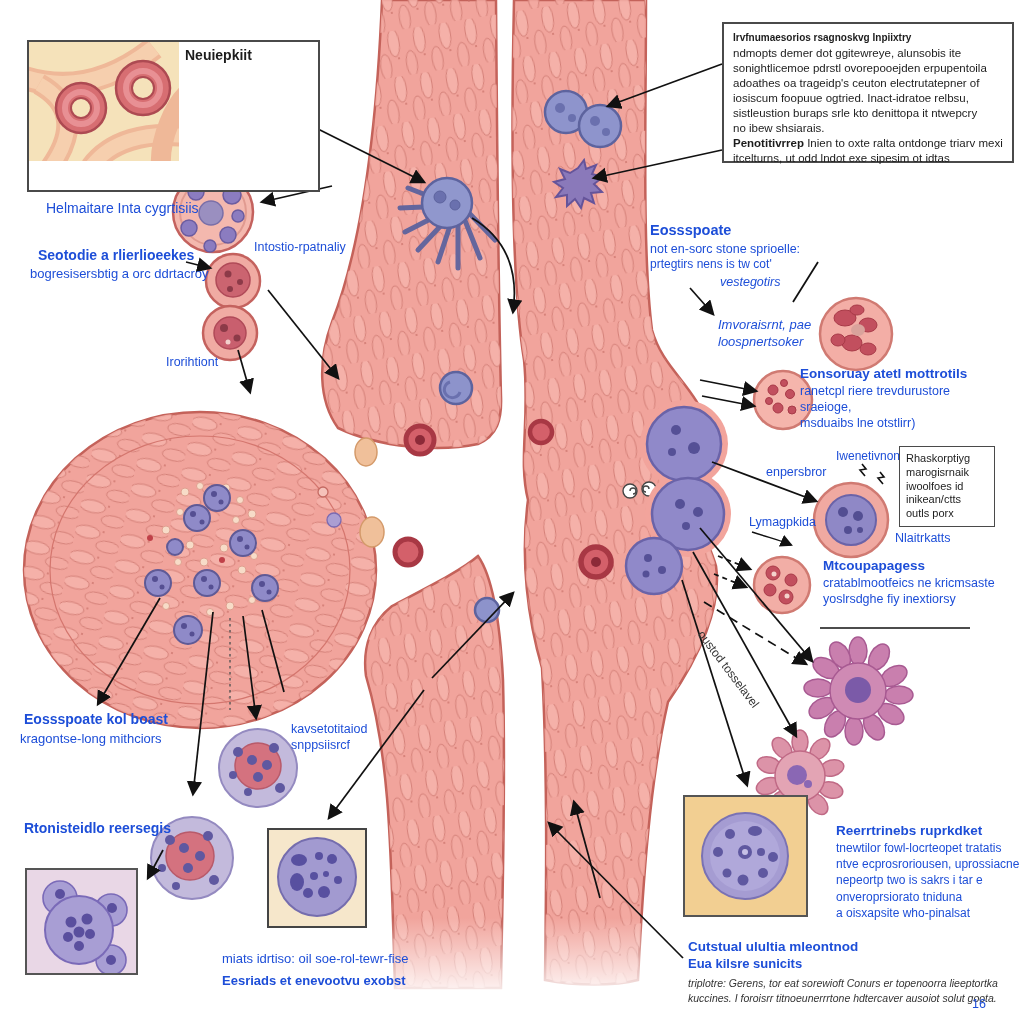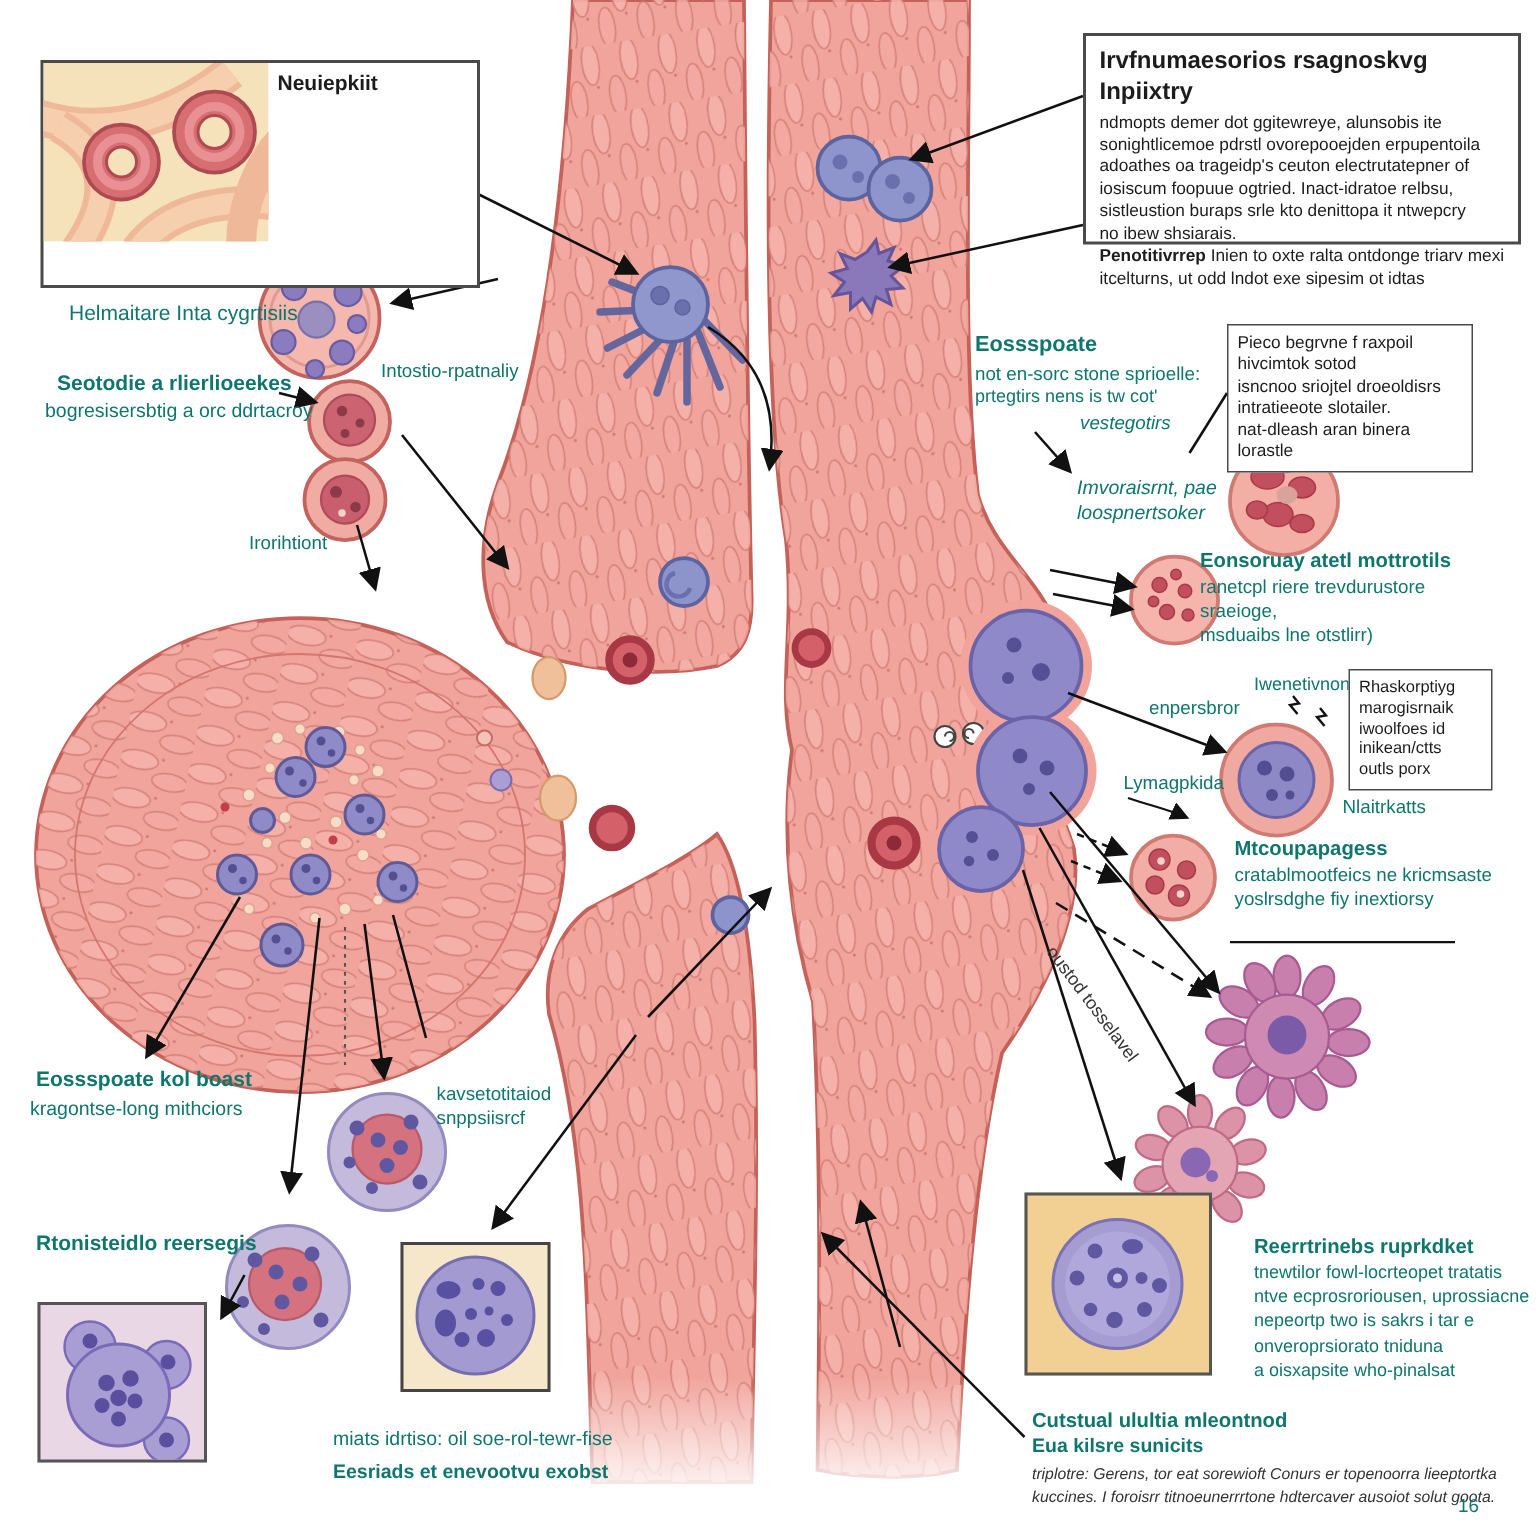--- a/index.html
+++ b/index.html
@@ -1,19 +1,19 @@
 <!DOCTYPE html>
 <html><head>
 <meta charset="utf-8">
 <style>
   html,body{margin:0;padding:0;background:#fff;}
   #canvas{position:relative;width:1024px;height:1024px;background:#ffffff;overflow:hidden;
           font-family:"Liberation Sans",sans-serif;color:#1c1c1c;}
   #art{position:absolute;left:0;top:0;z-index:1;}
-  .lbl{position:absolute;z-index:3;white-space:pre-line;line-height:1.28;color:#0f766e;}
+  .lbl{position:absolute;z-index:3;white-space:pre-line;line-height:1.28;color:#1d4ed8;}
   .b{font-weight:bold;}
   .i{font-style:italic;}
   .panel{position:absolute;z-index:3;background:#fff;border:2px solid #4a4a4a;box-sizing:border-box;}
   .tbox{position:absolute;z-index:3;background:#fff;border:1.5px solid #4a4a4a;box-sizing:border-box;padding:5px 6px;}
   .cellbox{position:absolute;z-index:2;border:2px solid #555;box-sizing:border-box;}
   .rot{transform:rotate(53deg);transform-origin:left top;}
 </style>
 </head>
 <body>
 
@@ -388,21 +388,21 @@
       <circle cx="114" cy="46" r="17" fill="none" stroke="#e89094" stroke-width="6"></circle>
       <circle cx="114" cy="46" r="11" fill="#f5e2ba" stroke="#ad4a52" stroke-width="2"></circle>
     </g>
   </svg>
   <div style="padding:5px 6px;font-size:11.5px;line-height:1.26;">
     <div class="b" style="font-size:14px;margin-bottom:2px;">Neuiepkiit</div>
   </div>
 </div>
 
 <div class="panel" style="left:722px;top:22px;width:292px;height:141px;padding:7px 9px;font-size:11.5px;line-height:1.3;">
-  <div class="b" style="font-size:16px;margin-bottom:2px;">Irvfnumaesorios rsagnoskvg Inpiixtry</div>
+  <div class="b" style="font-size:10px;margin-bottom:2px;">Irvfnumaesorios rsagnoskvg Inpiixtry</div>
   <div style="white-space:pre-line;">ndmopts demer dot ggitewreye, alunsobis ite
 sonightlicemoe pdrstl ovorepooejden erpupentoila
 adoathes oa trageidp's ceuton electrutatepner of
 iosiscum foopuue ogtried. Inact-idratoe relbsu,
 sistleustion buraps srle kto denittopa it ntwepcry
 no ibew shsiarais.</div>
   <div><span class="b">Penotitivrrep</span><span> Inien to oxte ralta ontdonge triarv mexi itcelturns, ut odd lndot exe sipesim ot idtas</span></div>
 </div>
 
 <div class="lbl" style="left:46px;top:200px;font-size:14px;">Helmaitare Inta cygrtisiis</div>
@@ -412,27 +412,20 @@
 <div class="lbl" style="left:166px;top:354px;font-size:12.5px;">Irorihtiont</div>
 
 <div class="lbl b" style="left:650px;top:221px;font-size:14.5px;">Eossspoate</div>
 <div class="lbl" style="left:650px;top:241px;font-size:12.5px;">not en-sorc stone sprioelle:</div>
 <div class="lbl" style="left:650px;top:257px;font-size:12px;">prtegtirs nens is tw cot'</div>
 <div class="lbl i" style="left:672px;top:274px;font-size:12.5px;margin-left:48px;">vestegotirs</div>
 
 <div class="lbl i" style="left:718px;top:317px;font-size:13px;">Imvoraisrnt, pae
 loospnertsoker</div>
 
-<div class="tbox" style="left:818px;top:216px;width:164px;font-size:11.5px;line-height:1.26;">
-  <div>Pieco begrvne f raxpoil</div>
-  <div>hivcimtok sotod</div>
-  <div>isncnoo sriojtel droeoldisrs</div>
-  <div>intratieeote slotailer.</div>
-  <div>nat-dleash aran binera lorastle</div>
-</div>
 
 <div class="lbl b" style="left:800px;top:365px;font-size:13.5px;">Eonsoruay atetl mottrotils</div>
 <div class="lbl" style="left:800px;top:383px;font-size:12.5px;">ranetcpl riere trevdurustore
 sraeioge,
 msduaibs lne otstlirr)</div>
 
 <div class="lbl" style="left:836px;top:449px;font-size:12px;">Iwenetivnonly</div>
 <div class="lbl" style="left:766px;top:464px;font-size:12.5px;">enpersbror</div>
 <div class="lbl" style="left:749px;top:514px;font-size:12.5px;">Lymagpkida</div>
 

